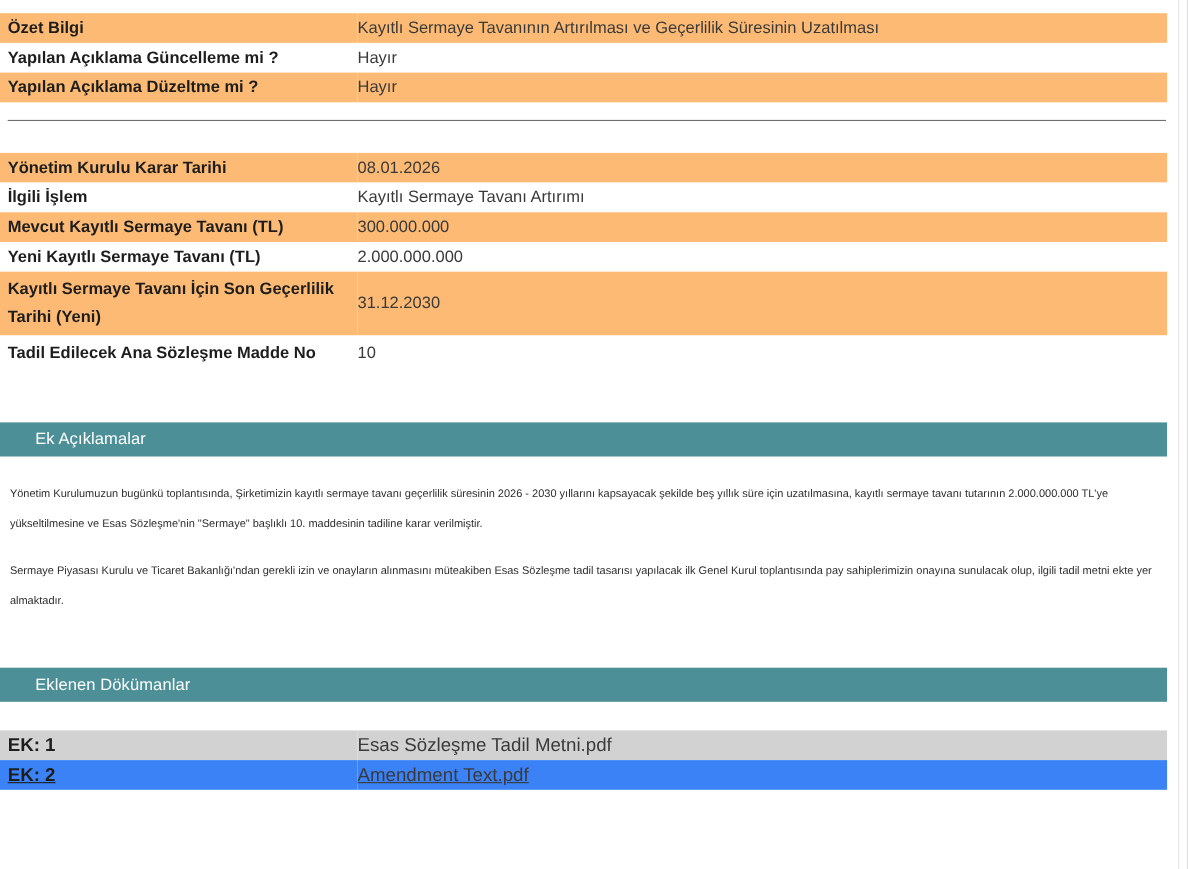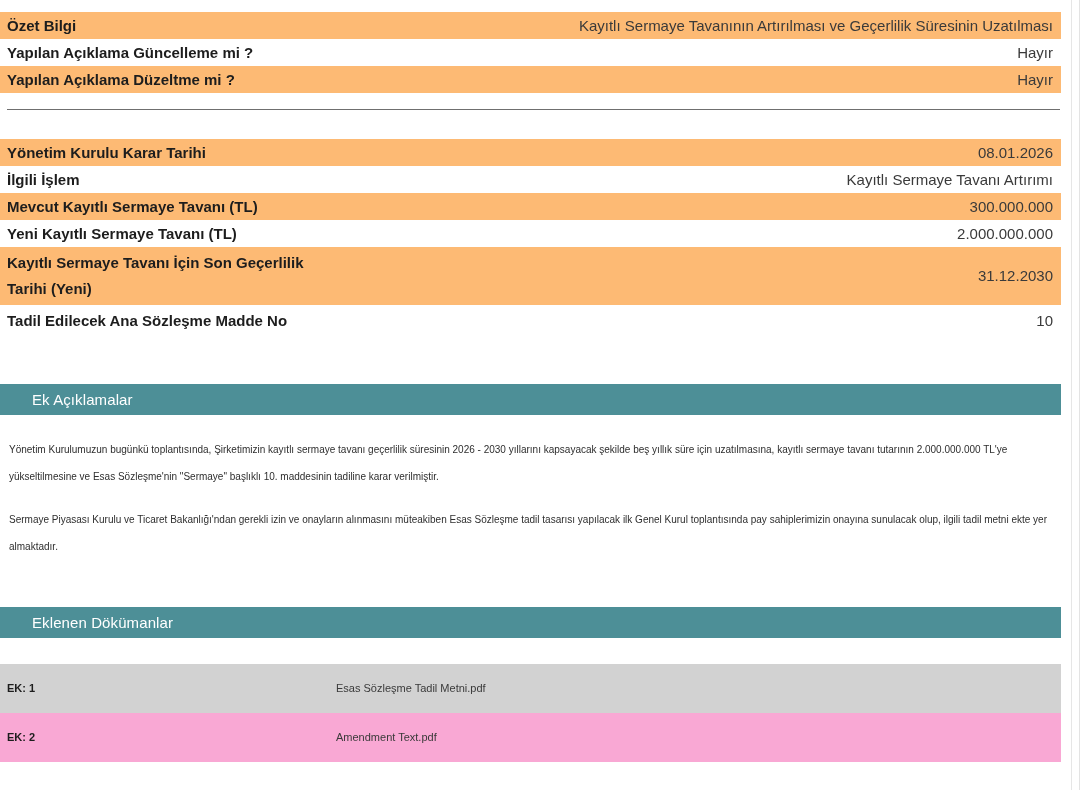--- a/index.html
+++ b/index.html
@@ -58,21 +58,20 @@
     width: 325px;
     font-weight: bold;
     color: #1d1d1d;
     padding: 0 12px 0 7px;
     box-sizing: border-box;
   }
   .kv-table td.v {
     color: #3a3a3a;
     padding: 0 8px 0 0;
     box-sizing: border-box;
-    text-align: right;
   }
   .kv-table tr.tall td { line-height: 26px; }
   .kv-table tr.tall td.k { padding-top: 3px; padding-bottom: 3px; }
 
   .spacer-1 { height: 12px; }
   .hr-sep {
     margin: 0 0 0 7px;
     width: 1053px;
     height: 1px;
     background: #6f6f6f;
@@ -107,27 +106,27 @@
 
   
   .attach-gap { height: 47px; }
   .attach-table {
     width: 1061px;
     border-collapse: collapse;
     table-layout: fixed;
     margin-top: 26px;
   }
   .attach-table td {
-    padding: 11px;
-    font-size: 11px;
+    padding: 0;
+    font-size: 17px;
     line-height: 27px;
     vertical-align: middle;
   }
   .attach-table tr.shade td { background: #d2d2d2; }
-  .attach-table tr.plain td { background: #f9a8d4; }
+  .attach-table tr.plain td { background: #3b82f6; text-decoration: underline; }
   .attach-table td.k {
     width: 325px;
     font-weight: bold;
     color: #1d1d1d;
     padding-left: 7px;
     box-sizing: border-box;
   }
   .attach-table td.v {
     color: #3a3a3a;
     box-sizing: border-box;

